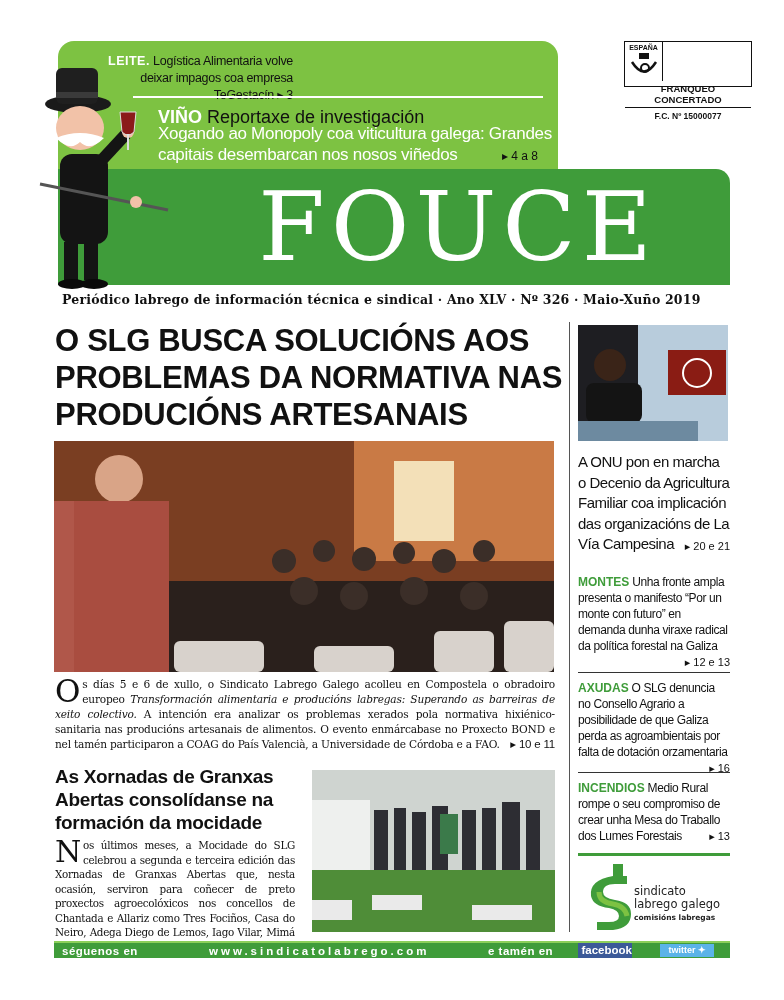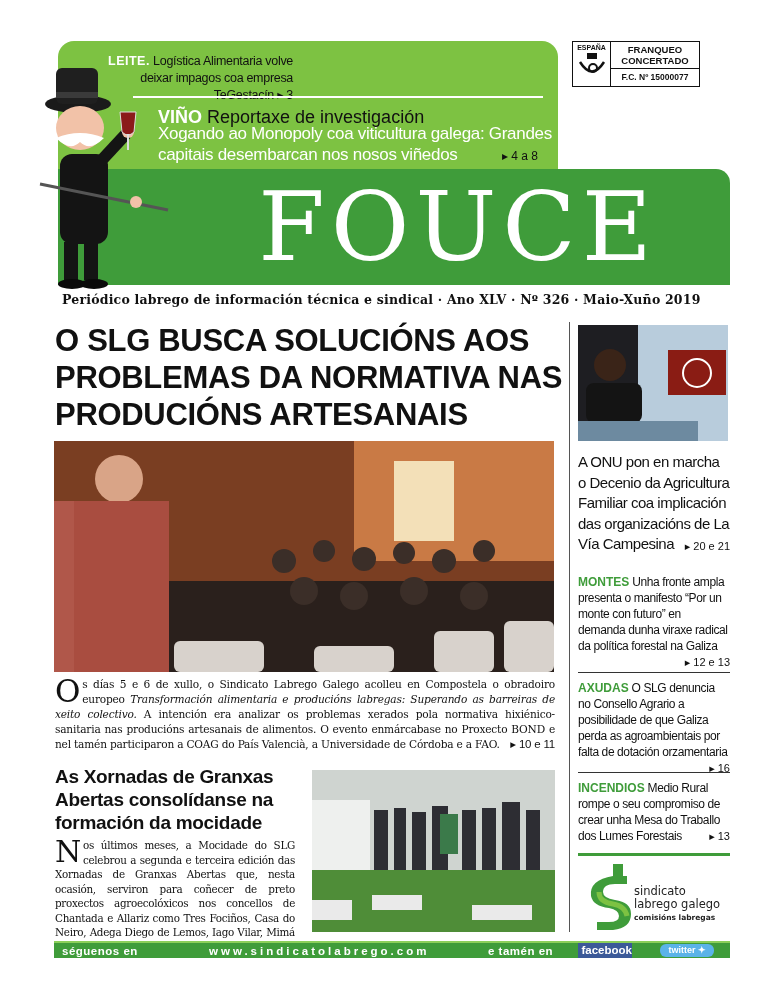--- a/index.html
+++ b/index.html
@@ -16,21 +16,21 @@
     .teaser-item .ref { color: #111; }
     .t-leite { left: 20px; top: 12px; width: 215px; }
     .t-vacun { left: 248px; top: 12px; width: 240px; }
     .teaser-rule { position: absolute; left: 75px; top: 55px; width: 410px; height: 2px; background: #fff; }
     .t-vino-kicker { position: absolute; left: 100px; top: 66px; font-size: 18px; color: #111; }
     .t-vino-kicker .kicker { color: #fff; font-weight: bold; }
     .t-vino-title { position: absolute; left: 100px; top: 82px; width: 400px; color: #fff; font-size: 17px; line-height: 21px; letter-spacing: -0.3px; }
     .t-vino-ref { position: absolute; right: 20px; top: 108px; font-size: 12px; color: #111; }
 
     
-    .stamp { position: absolute; left: 572px; top: 41px; width: 128px; height: 46px; border: 1.5px solid #111; display: flex; }
+    .stamp { position: absolute; left: 624px; top: 41px; width: 128px; height: 46px; border: 1.5px solid #111; display: flex; flex-direction: column; }
     .stamp-left { width: 38px; border-right: 1.5px solid #111; display: flex; flex-direction: column; align-items: center; padding-top: 2px; }
     .stamp-country { font-size: 7px; font-weight: bold; }
     .stamp-right { flex: 1; display: flex; flex-direction: column; }
     .stamp-title { font-size: 9.5px; font-weight: bold; text-align: center; line-height: 11px; padding-top: 2px; border-bottom: 1.5px solid #111; height: 27px; }
     .stamp-num { font-size: 8.5px; text-align: center; padding-top: 3px; font-weight: bold; }
 
     
     .masthead { position: absolute; left: 58px; top: 169px; width: 672px; height: 116px; background: #3f9c3a; border-radius: 0 14px 0 0; }
     .logo-title { position: absolute; left: 135px; top: 6px; width: 530px; text-align: center; font-family: "DejaVu Serif", serif; font-weight: normal; font-size: 96px; line-height: 104px; color: #fff; letter-spacing: 6px; }
 
@@ -71,21 +71,21 @@
     .slg-logo { position: absolute; left: 583px; top: 862px; width: 150px; height: 70px; }
     .slg-name { position: absolute; left: 634px; top: 885px; font-family: "DejaVu Sans", sans-serif; font-size: 11.5px; line-height: 13px; color: #222; }
     .slg-sub { font-size: 7.5px; font-weight: bold; }
 
     
     .footer { position: absolute; left: 54px; top: 941px; width: 676px; height: 17px; background: #3f9c3a; border-top: 2px solid #8ccf5a; display: flex; align-items: center; color: #fff; font-family: "Liberation Sans", sans-serif; font-size: 11.5px; font-weight: bold; }
     .f-follow { position: absolute; left: 8px; letter-spacing: 0.5px; }
     .f-web { position: absolute; left: 155px; letter-spacing: 3px; }
     .f-also { position: absolute; left: 434px; letter-spacing: 0.5px; }
     .f-fb { position: absolute; left: 524px; top: 0; height: 15px; width: 54px; background: #3b5998; color: #fff; font-size: 11.5px; text-align: right; line-height: 15px; }
-    .f-tw { position: absolute; left: 606px; top: 1px; height: 13px; width: 54px; background: #5bb3e8; color: #fff; font-size: 9px; text-align: center; line-height: 13px; border-radius: 6px; }
+    .f-tw { position: absolute; left: 606px; top: 1px; height: 13px; width: 54px; background: #5bb3e8; color: #fff; font-size: 9px; text-align: center; line-height: 13px; }
   </style>
 </head>
 <body>
 
 <div class="teaser">
   <div class="teaser-item t-leite">
     <span class="kicker">LEITE.</span><span> Logística Alimentaria volve deixar impagos coa empresa TeGestacín</span><span class="ref"> ▸ 3</span>
   </div>
   <div class="teaser-rule"></div>
   <div class="t-vino-kicker">

